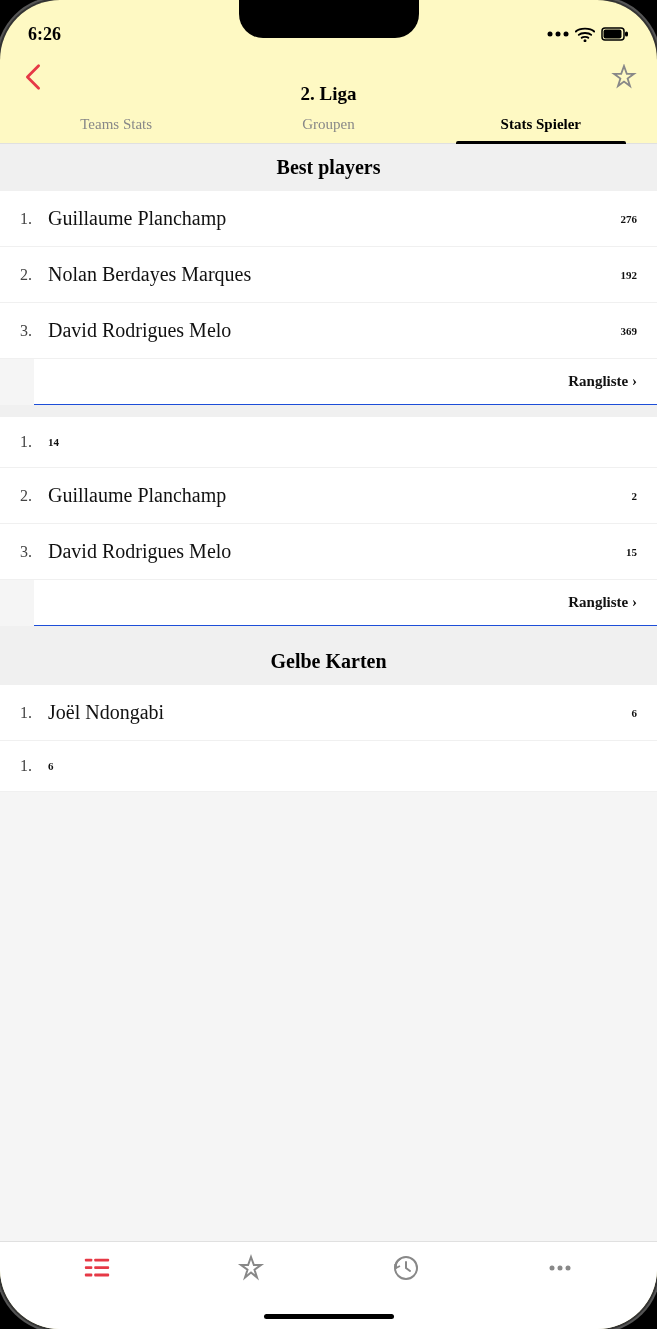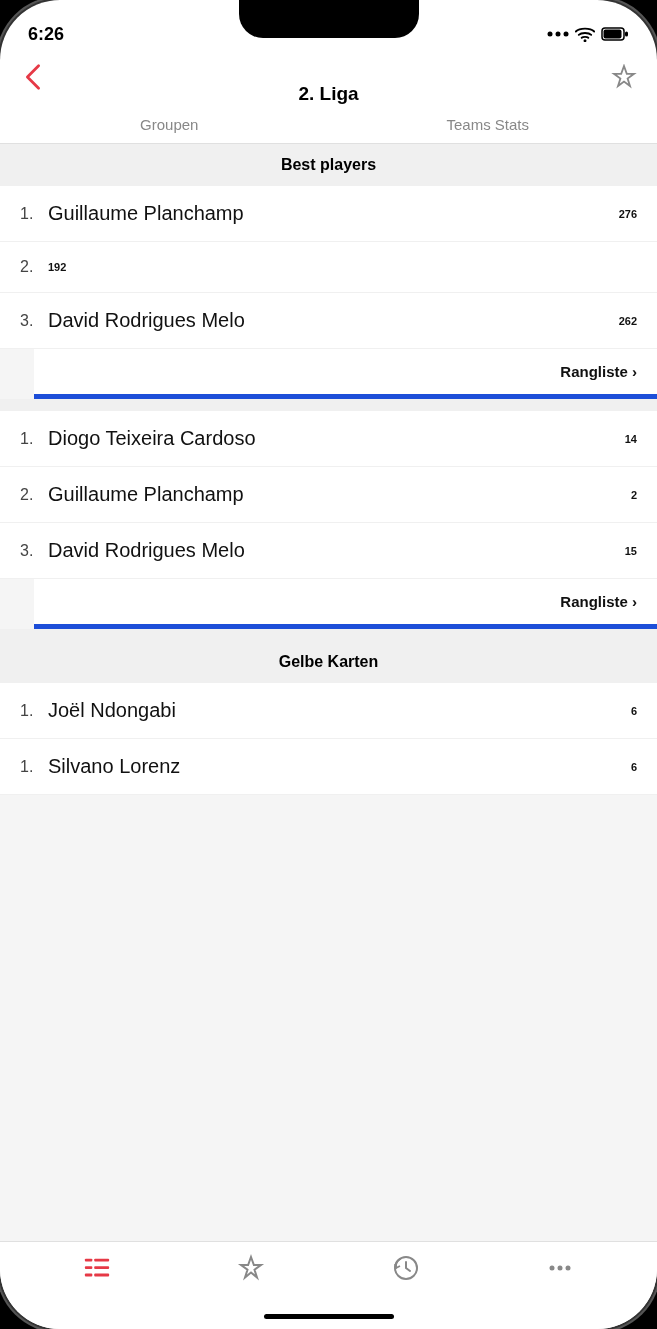--- a/index.html
+++ b/index.html
@@ -20,23 +20,24 @@
       background: #000;
       border-radius: 60px;
       position: relative;
       overflow: hidden;
       box-shadow: 0 0 0 2px #333, 0 0 0 4px #555;
     }
 
     .phone-screen {
       position: absolute;
       top: 0; left: 0; right: 0; bottom: 0;
-      background: #ffffff;
+      background: #fef9c3;
       border-radius: 22px;
       overflow: hidden;
+      font-family: Liberation Serif, serif;
     }
 
     
     .notch {
       position: absolute;
       top: 0;
       left: 50%;
       transform: translateX(-50%);
       width: 180px;
       height: 38px;
@@ -139,21 +140,21 @@
     }
 
     
     .section-header {
       background: #f0f0f0;
       padding: 12px 20px;
       text-align: center;
     }
 
     .section-title {
-      font-size: 16px;
+      font-size: 20px;
       font-weight: 700;
       color: #000;
       text-align: center;
     }
 
     .player-row {
       display: flex;
       align-items: center;
       padding: 16px 20px;
       background: #fff;
@@ -178,21 +179,21 @@
       font-weight: 700;
       color: #111;
     }
 
     .rangliste-row {
       display: flex;
       justify-content: flex-end;
       align-items: flex-start;
       padding: 14px 20px;
       background: #fff;
-      border-bottom: 5px solid #1d4ed8;
+      border-bottom: 1px solid #1d4ed8;
       margin-left: 34px;
     }
 
     .rangliste-link {
       font-size: 15px;
       font-weight: 600;
       color: #111;
       cursor: pointer;
     }
 
@@ -282,58 +283,61 @@
       <span class="nav-title">2. Liga</span>
       <span class="star-btn">
         <svg width="26" height="26" viewBox="0 0 26 26" fill="none">
           <path d="M13 2l2.8 7.8H23l-6.4 4.7 2.4 7.5L13 17.5l-6 4.5 2.4-7.5L3 9.8h7.2z" stroke="#888" stroke-width="1.8" fill="none"></path>
         </svg>
       </span>
     </div>
 
     <div class="tabs">
       <div class="tab">
+        <span>Teams Stats</span>
+      </div>
+      <div class="tab">
         <span>Groupen</span>
       </div>
-      <div class="tab">
-        <span>Teams Stats</span>
+      <div class="tab active">
+        <span>Stats Spieler</span>
       </div>
     </div>
 
     <div class="content">
 
       <div>
         <div class="section-header">
           <span class="section-title">Best players</span>
         </div>
         <div class="player-row">
           <span class="player-rank">1.</span>
           <span class="player-name">Guillaume Planchamp</span>
           <span class="player-score">276</span>
         </div>
         <div class="player-row">
           <span class="player-rank">2.</span>
+          <span class="player-name">Nolan Berdayes Marques</span>
           <span class="player-score">192</span>
         </div>
         <div class="player-row">
           <span class="player-rank">3.</span>
           <span class="player-name">David Rodrigues Melo</span>
-          <span class="player-score">262</span>
+          <span class="player-score">369</span>
         </div>
         <div class="rangliste-row">
           <span class="rangliste-link">Rangliste ›</span>
         </div>
       </div>
 
       <div class="section-divider"></div>
 
       <div>
         <div class="player-row">
           <span class="player-rank">1.</span>
-          <span class="player-name">Diogo Teixeira Cardoso</span>
           <span class="player-score">14</span>
         </div>
         <div class="player-row">
           <span class="player-rank">2.</span>
           <span class="player-name">Guillaume Planchamp</span>
           <span class="player-score">2</span>
         </div>
         <div class="player-row">
           <span class="player-rank">3.</span>
           <span class="player-name">David Rodrigues Melo</span>
@@ -350,21 +354,20 @@
         <div class="section-header">
           <span class="section-title">Gelbe Karten</span>
         </div>
         <div class="player-row">
           <span class="player-rank">1.</span>
           <span class="player-name">Joël Ndongabi</span>
           <span class="player-score">6</span>
         </div>
         <div class="player-row">
           <span class="player-rank">1.</span>
-          <span class="player-name">Silvano Lorenz</span>
           <span class="player-score">6</span>
         </div>
       </div>
 
     </div>
 
     <div class="bottom-bar">
       <div class="bottom-tab">
         <svg width="30" height="28" viewBox="0 0 30 28" fill="none">
           <rect x="2" y="4" width="8" height="3" rx="1" fill="#e63946"></rect>

